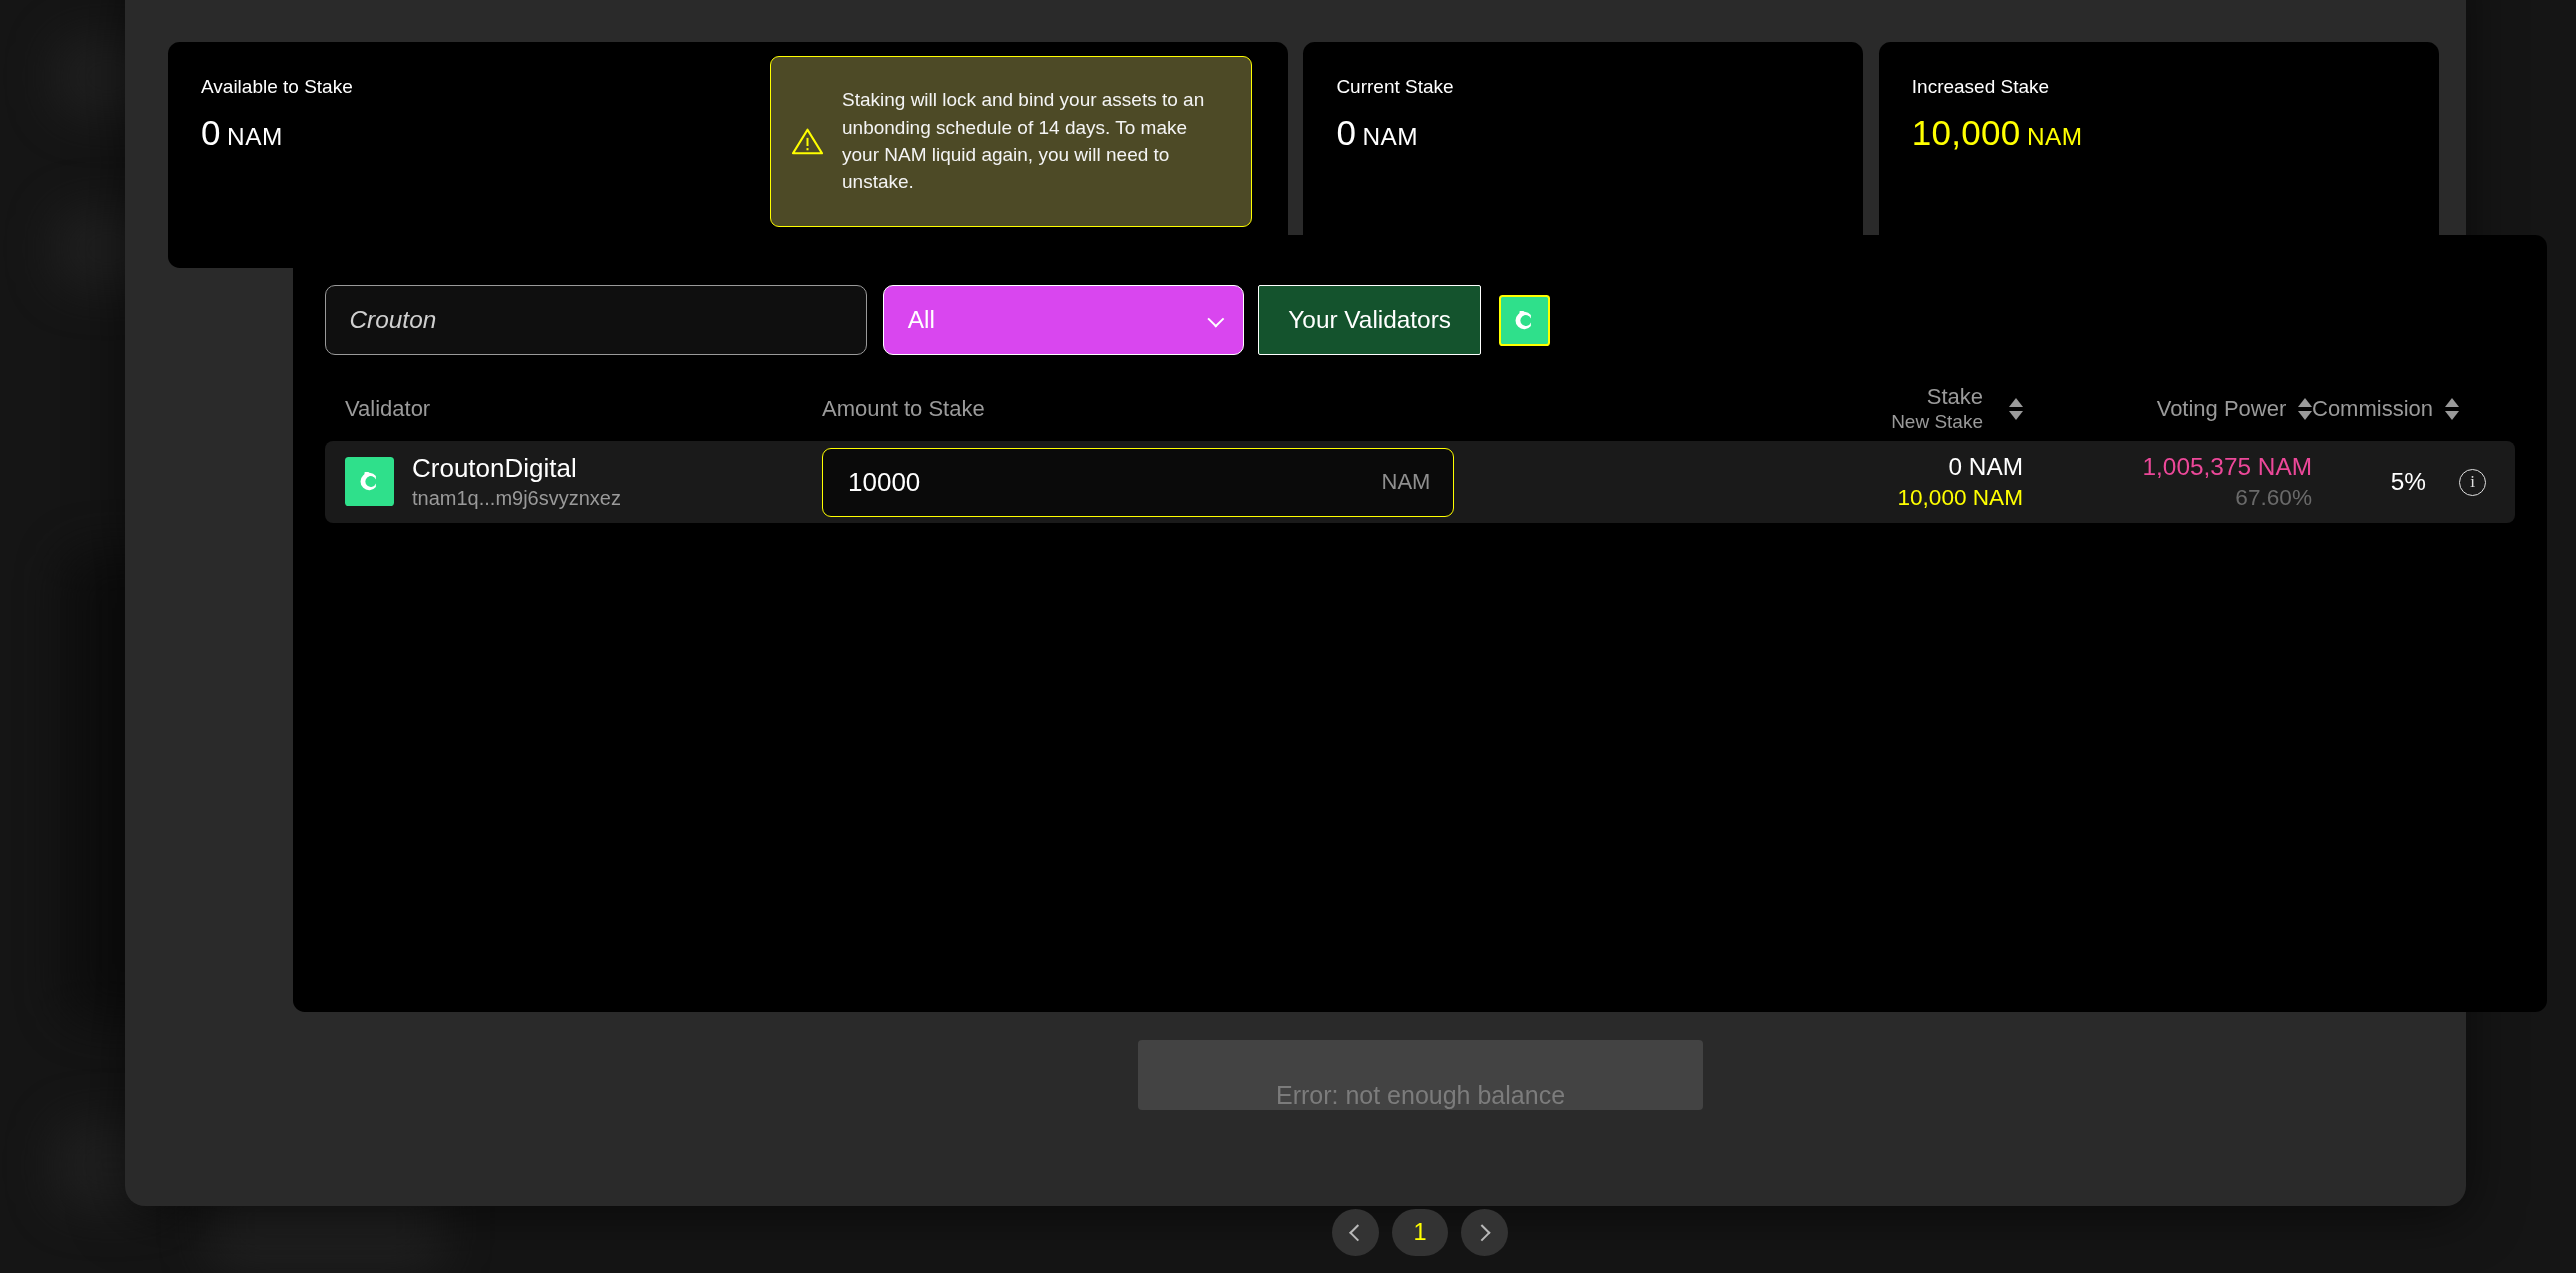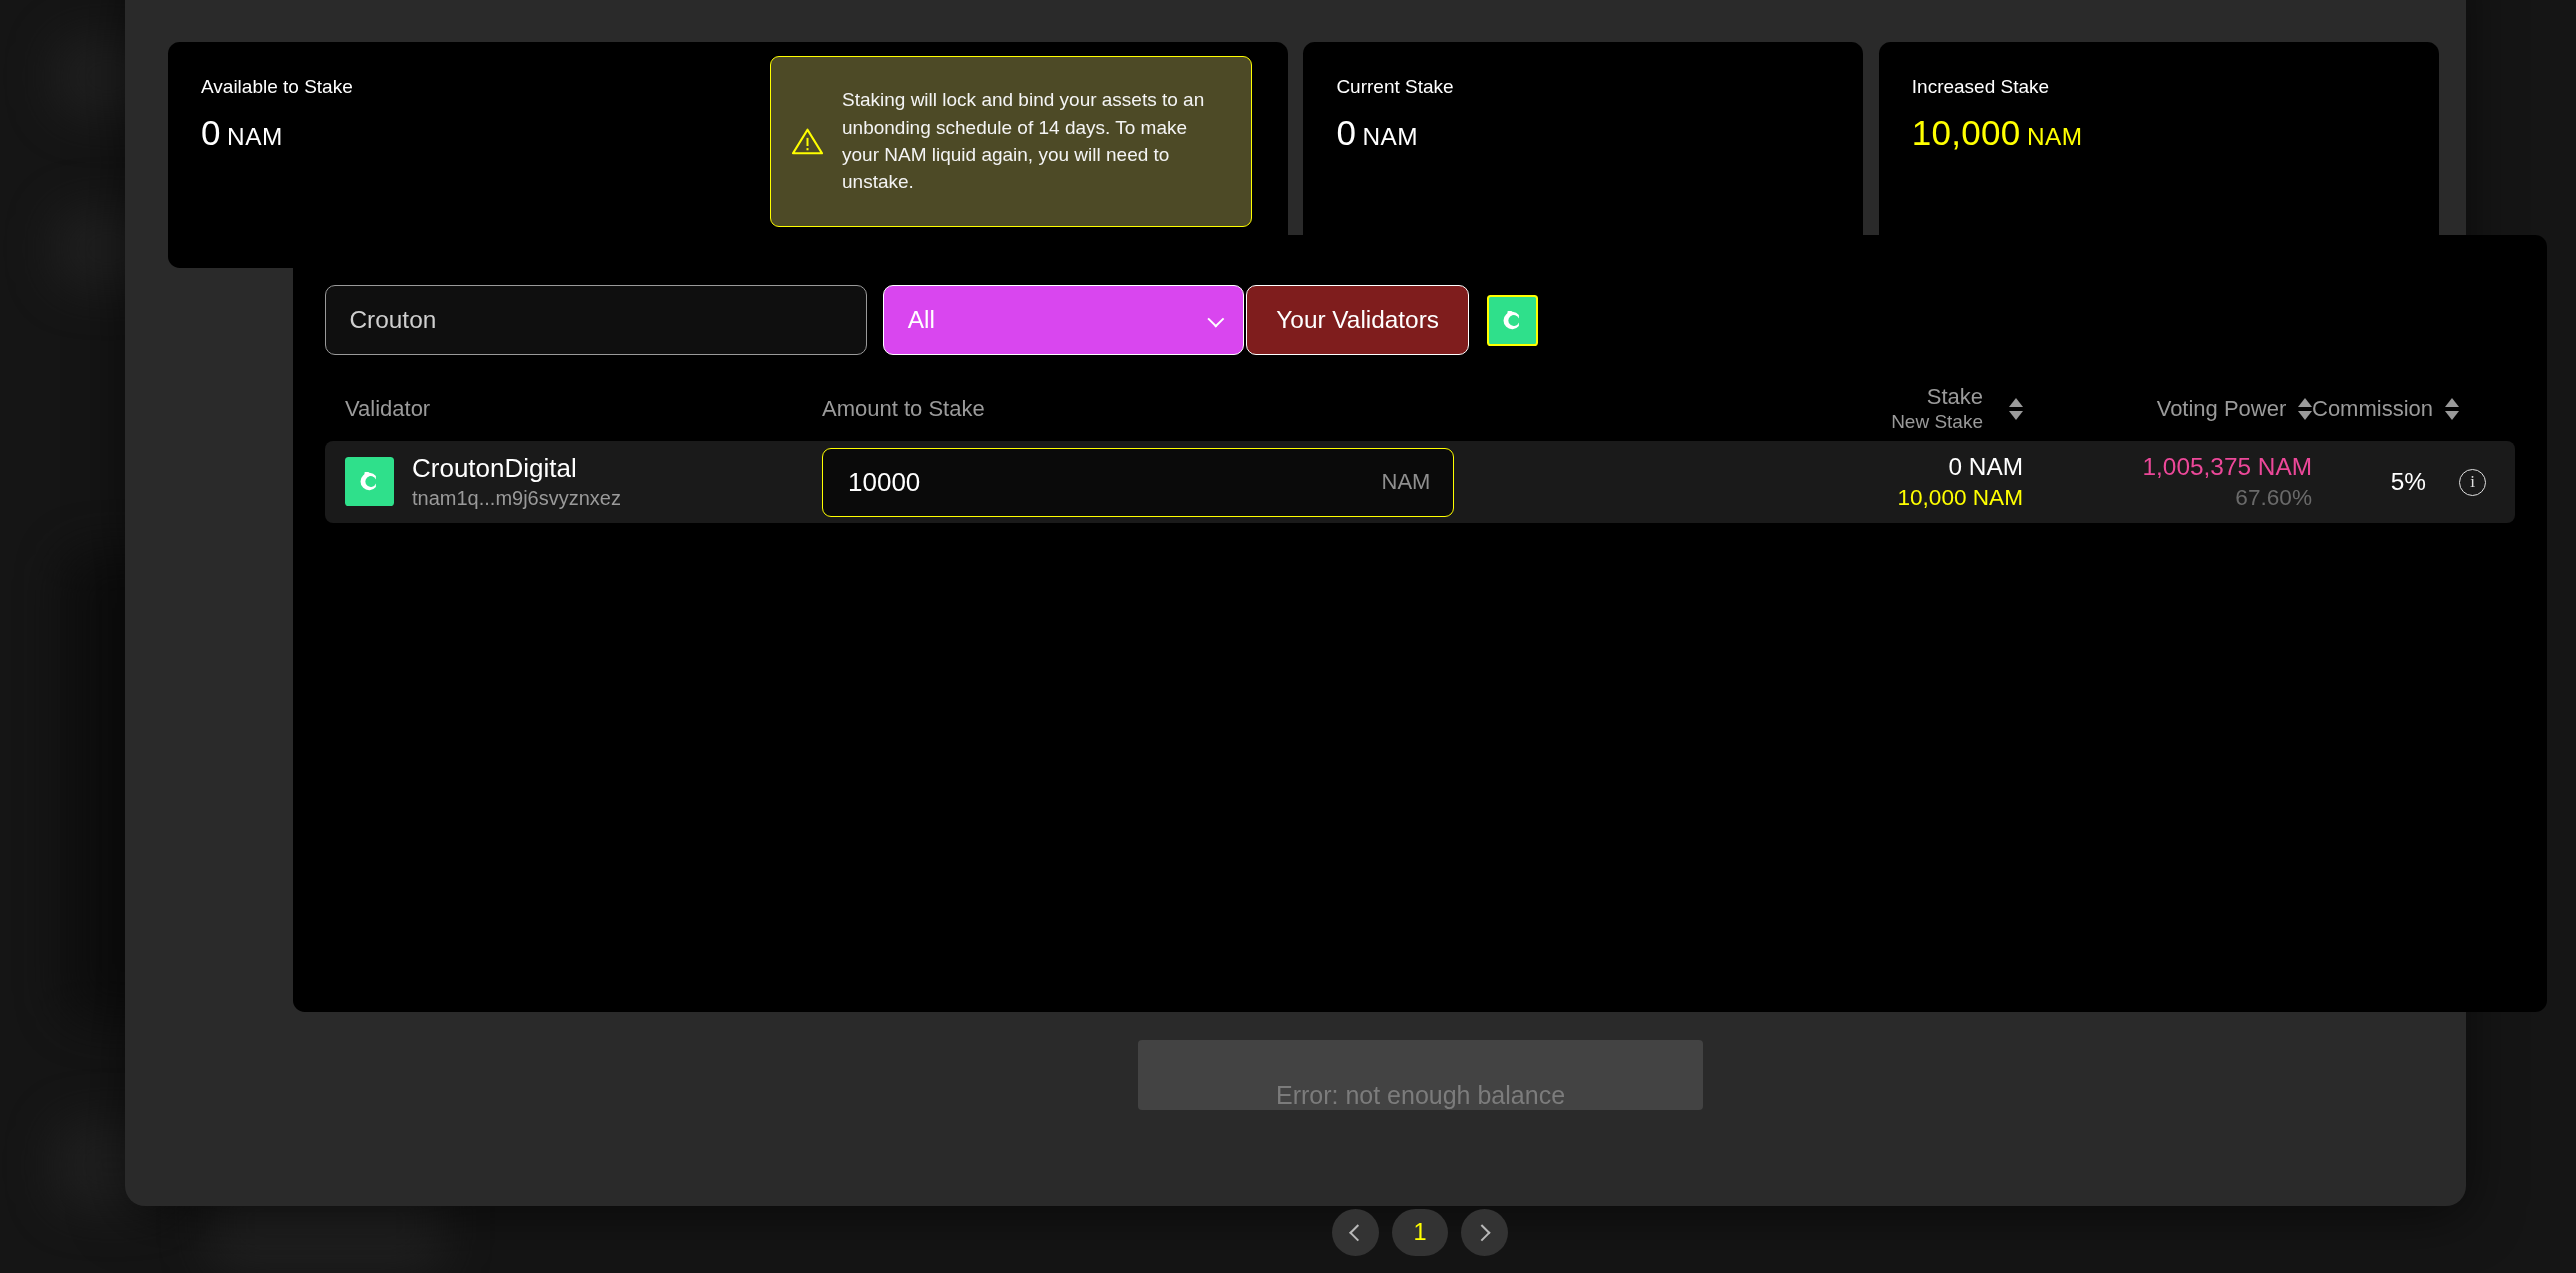--- a/index.html
+++ b/index.html
@@ -148,20 +148,21 @@
     width: 542px;
     height: 70px;
     background: #0f0f0f;
     border: 1.4px solid #9a9a9a;
     border-radius: 10px;
     color: #cfcfcf;
     font-size: 24.4px;
     font-family: "Liberation Sans", sans-serif;
     padding: 0 23.5px;
     outline: none;
+    font-style: italic;
   }
   #search-input::placeholder { color: #8f8f8f; }
 
   #type-select {
     margin-left: 16.3px;
     width: 361px;
     height: 70px;
     background: #d946ef;
     border: 1.8px solid #ffffff;
     border-radius: 10px;
@@ -177,25 +178,25 @@
     position: absolute;
     right: 22px;
     top: 50%;
     transform: translateY(-60%) rotate(45deg);
     width: 11.7px; height: 11.7px;
     border-right: 2.7px solid #fff;
     border-bottom: 2.7px solid #fff;
   }
 
   #your-validators-btn {
-    margin-left: 2px;
+    margin-left: 14px;
     height: 70px;
-    background: #7f1d1d;
+    background: #14532d;
     border: 1.8px solid #ffffff;
-    border-radius: 10px;
+    border-radius: 2px;
     color: #ffffff;
     font-size: 24.4px;
     display: flex;
     align-items: center;
     padding: 0 29px;
     cursor: pointer;
     white-space: nowrap;
   }
 
   #selected-validator-chip {

